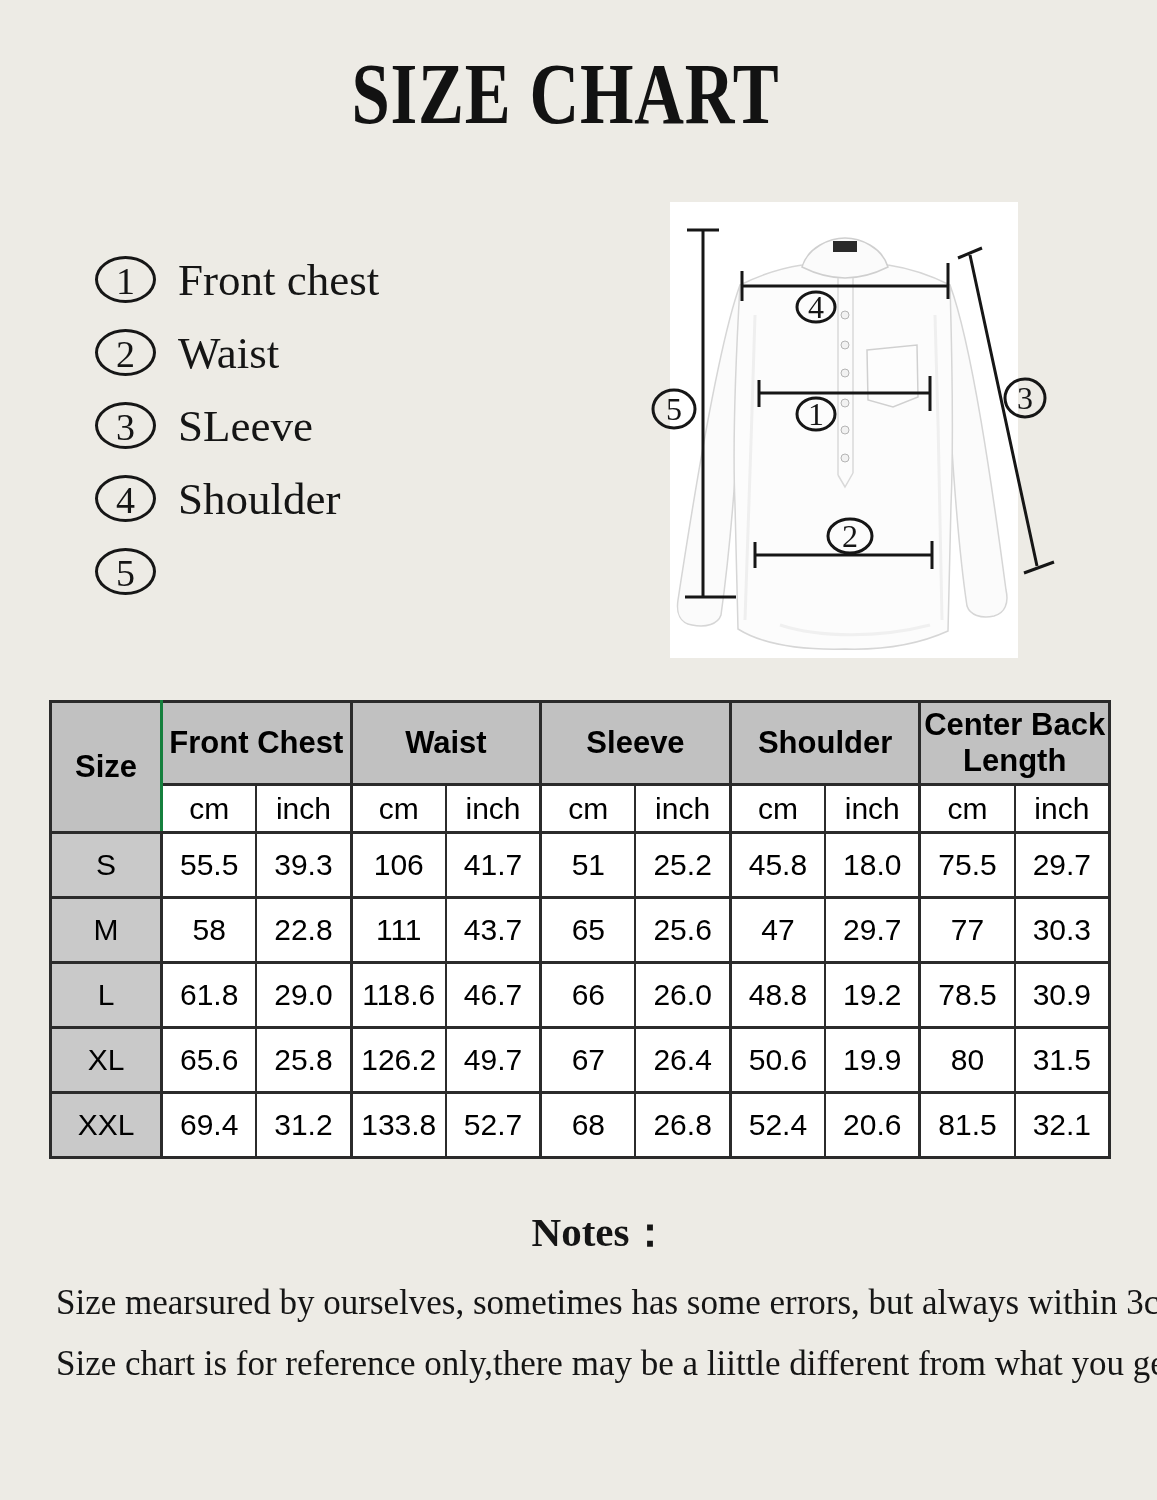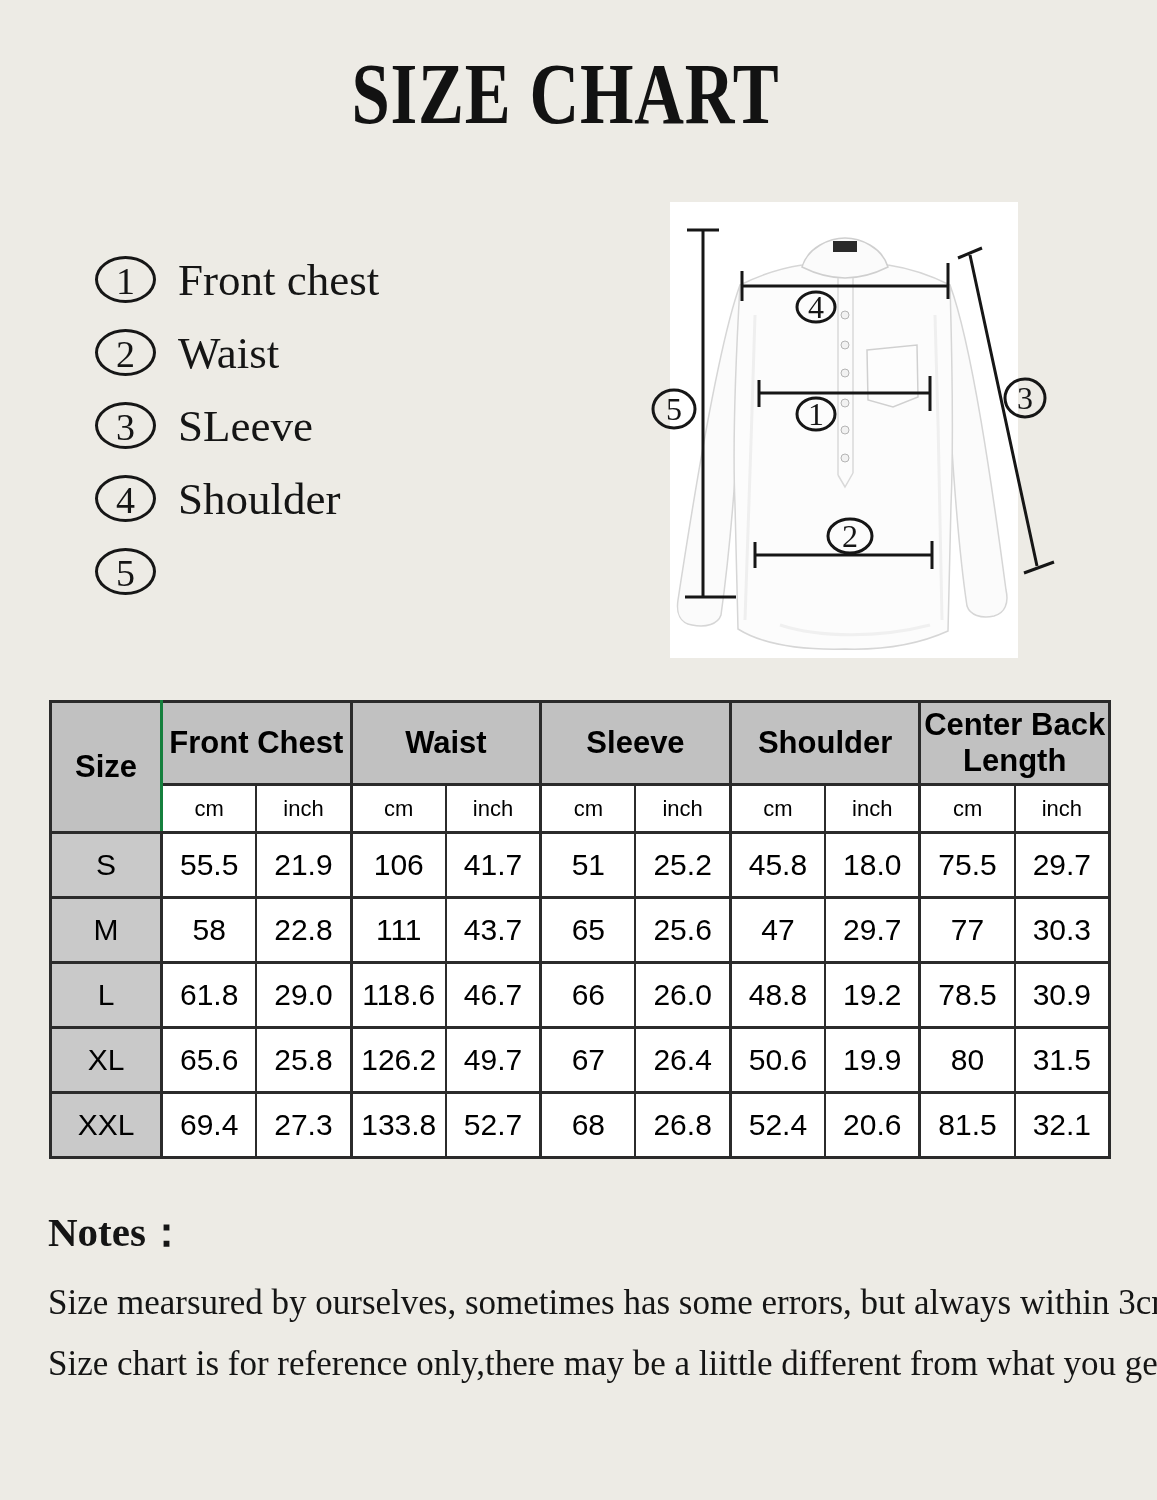--- a/index.html
+++ b/index.html
@@ -50,31 +50,31 @@
     background:#ffffff;
     border:3px solid #2b2b2b;
   }
   .size-table th,.size-table td{
     border-left:2px solid #2b2b2b;border-right:2px solid #2b2b2b;
     border-top:3px solid #2b2b2b;border-bottom:3px solid #2b2b2b;
     text-align:center;vertical-align:middle;
     padding:0;
   }
   .size-table th{background:#c1c1c1;font-weight:700;font-size:31px;}
-  .size-table th.unit{background:#ffffff;font-weight:400;font-size:22px;height:45px;}
+  .size-table th.unit{background:#ffffff;font-weight:400;font-size:30px;height:45px;}
   .size-table .group-start{border-left:3px solid #2b2b2b;}
   .size-table .size-head{height:125px;border-right:3px solid #15803d;}
   .size-table thead tr.groups th{height:80px;line-height:36px;}
   .size-table tbody td{font-size:30px;height:62px;font-weight:400;}
   .size-table tbody td.size-cell{
     background:#c9c9c9;border-right:3px solid #2b2b2b;
   }
   
   .notes{
-    position:absolute;left:48px;top:1208px;width:1090px;
+    position:absolute;left:56px;top:1208px;width:1090px;text-align:center;
   }
   .notes h2{
     margin:0 0 16px 0;font-weight:600;font-size:41px;line-height:48px;
     font-family:"Liberation Serif",serif;
   }
   .notes p{
     margin:0;font-size:35px;line-height:61px;font-weight:400;
     font-family:"Liberation Serif",serif;white-space:nowrap;
   }
   svg text{font-family:"Liberation Serif",serif;}
@@ -191,21 +191,21 @@
           <th class="unit group-start">cm</th>
           <th class="unit">inch</th>
           <th class="unit group-start">cm</th>
           <th class="unit">inch</th>
         </tr>
     </thead>
     <tbody>
         <tr>
           <td class="size-cell">S</td>
           <td class="group-start">55.5</td>
-          <td>21.9</td>
+          <td>39.3</td>
           <td class="group-start">106</td>
           <td>41.7</td>
           <td class="group-start">51</td>
           <td>25.2</td>
           <td class="group-start">45.8</td>
           <td>18.0</td>
           <td class="group-start">75.5</td>
           <td>29.7</td>
         </tr>
         <tr>
@@ -243,21 +243,21 @@
           <td class="group-start">67</td>
           <td>26.4</td>
           <td class="group-start">50.6</td>
           <td>19.9</td>
           <td class="group-start">80</td>
           <td>31.5</td>
         </tr>
         <tr>
           <td class="size-cell">XXL</td>
           <td class="group-start">69.4</td>
-          <td>27.3</td>
+          <td>31.2</td>
           <td class="group-start">133.8</td>
           <td>52.7</td>
           <td class="group-start">68</td>
           <td>26.8</td>
           <td class="group-start">52.4</td>
           <td>20.6</td>
           <td class="group-start">81.5</td>
           <td>32.1</td>
         </tr>
       </tbody>

